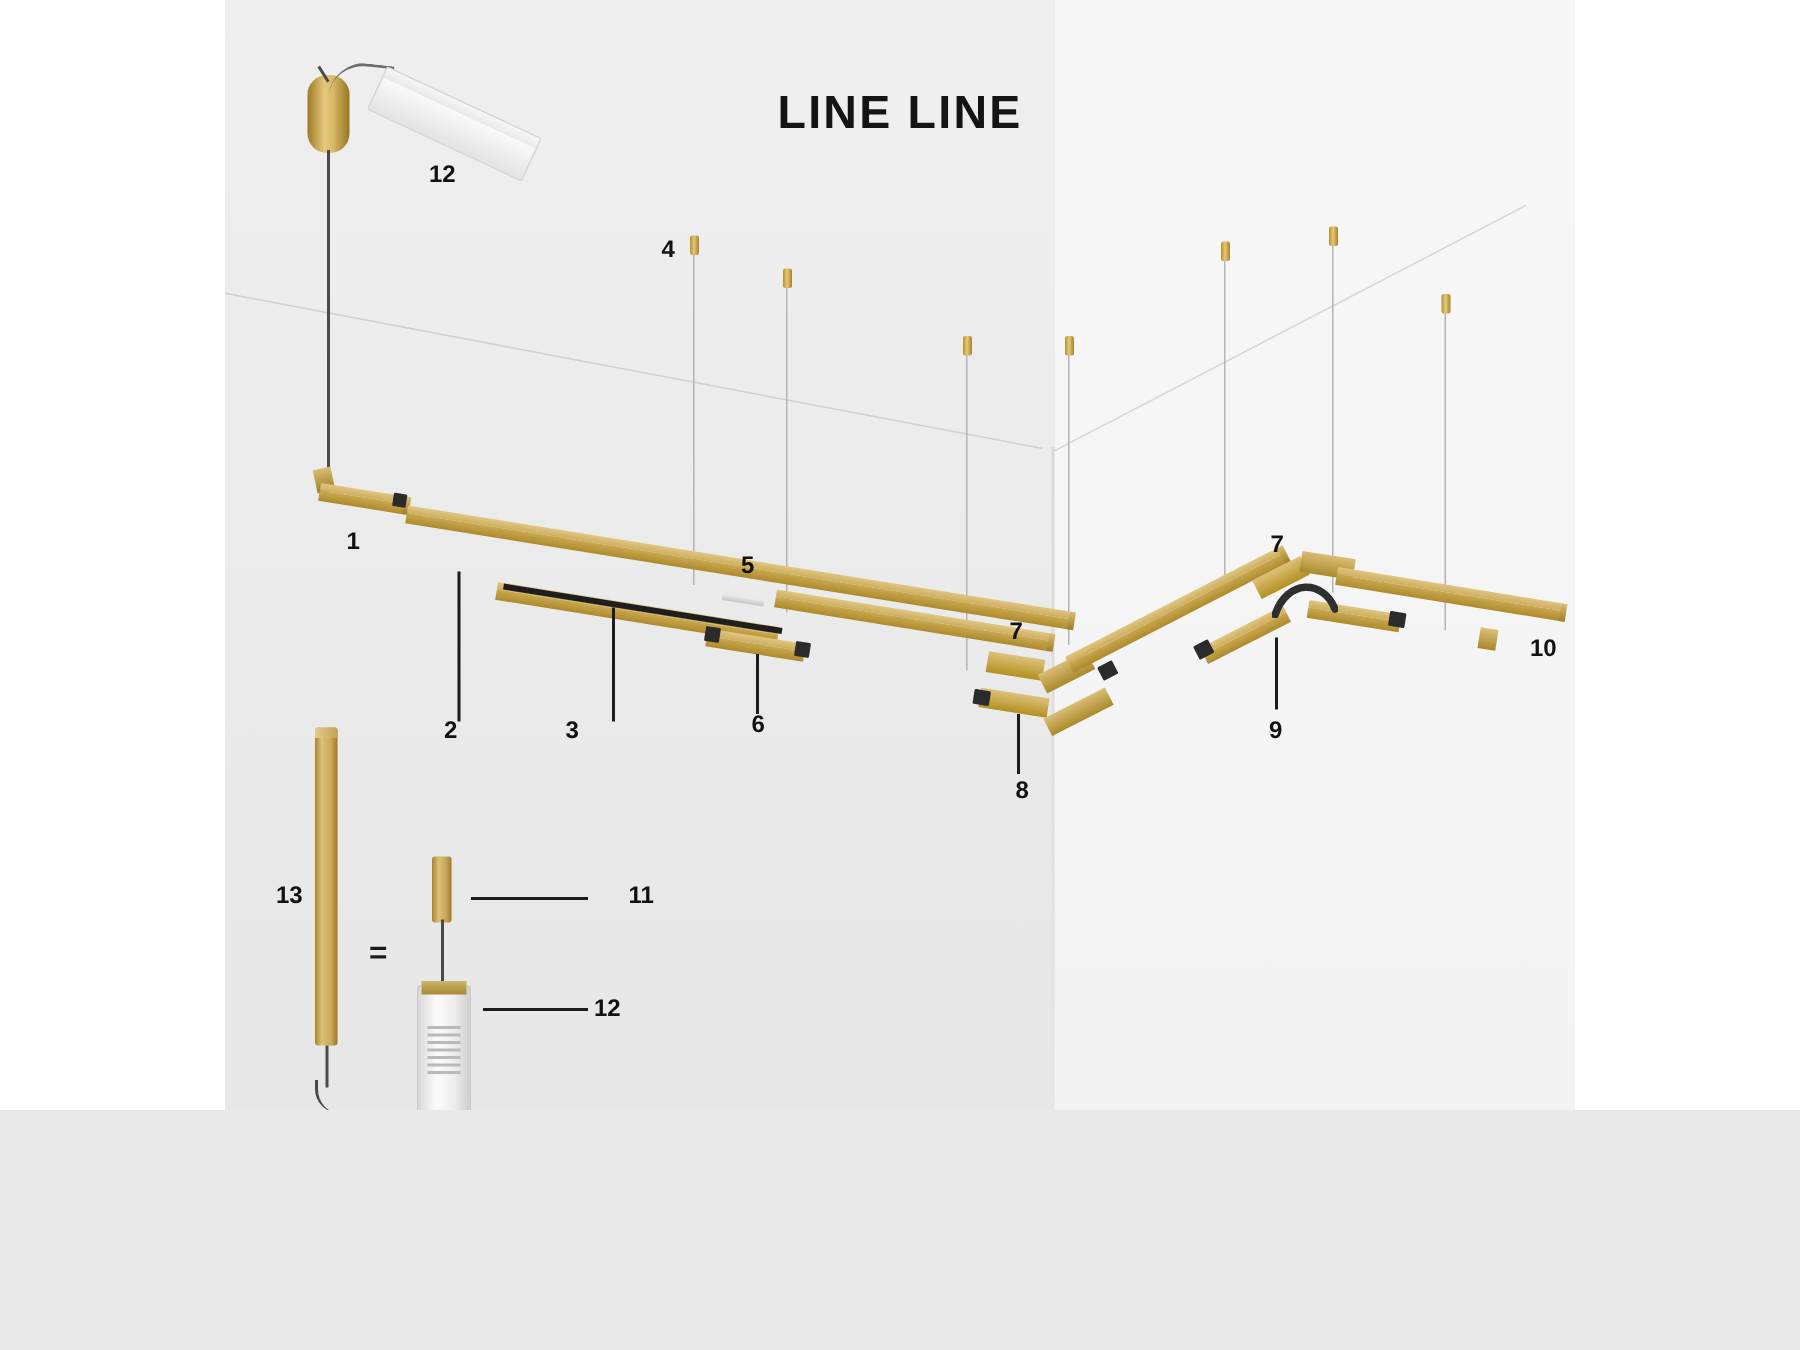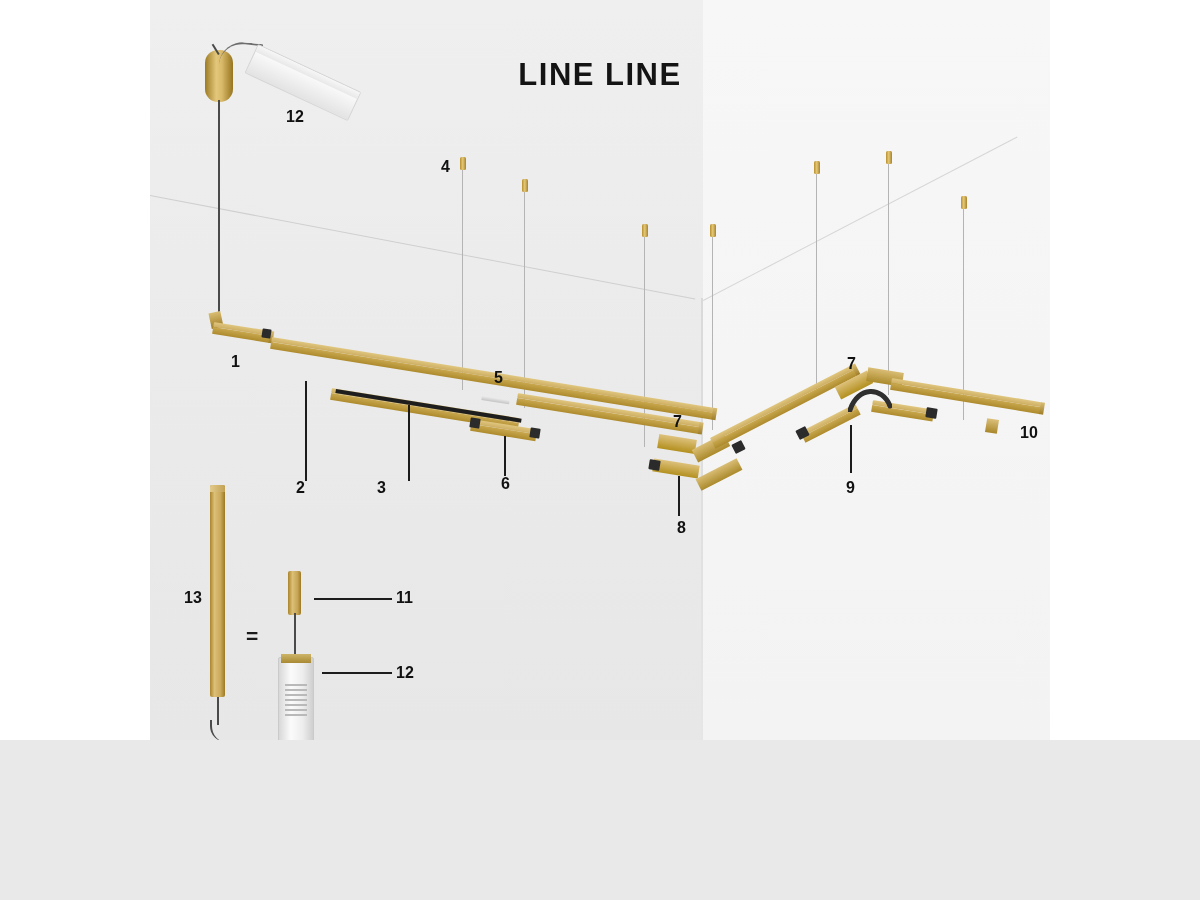--- a/index.html
+++ b/index.html
@@ -281,21 +281,21 @@
   <div class="lbl" style="left:231px;top:353px;">1</div>
   <div class="lbl" style="left:296px;top:479px;">2</div>
   <div class="lbl" style="left:377px;top:479px;">3</div>
   <div class="lbl" style="left:494px;top:369px;">5</div>
   <div class="lbl" style="left:501px;top:475px;">6</div>
   <div class="lbl" style="left:673px;top:413px;">7</div>
   <div class="lbl" style="left:677px;top:519px;">8</div>
   <div class="lbl" style="left:847px;top:355px;">7</div>
   <div class="lbl" style="left:846px;top:479px;">9</div>
   <div class="lbl" style="left:980px;top:424px;margin-left:40px;">10</div>
-  <div class="lbl" style="left:396px;top:589px;">11</div>
+  <div class="lbl" style="left:419px;top:589px;">11</div>
   <div class="lbl" style="left:396px;top:664px;">12</div>
   <div class="lbl" style="left:184px;top:589px;">13</div>
   <div class="eq" style="left:246px;top:624px;">=</div>
 
   <div id="legend">
     
     
 
     
 

